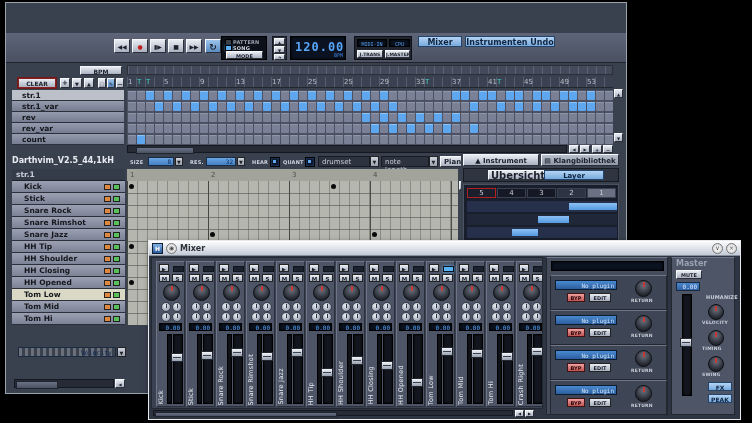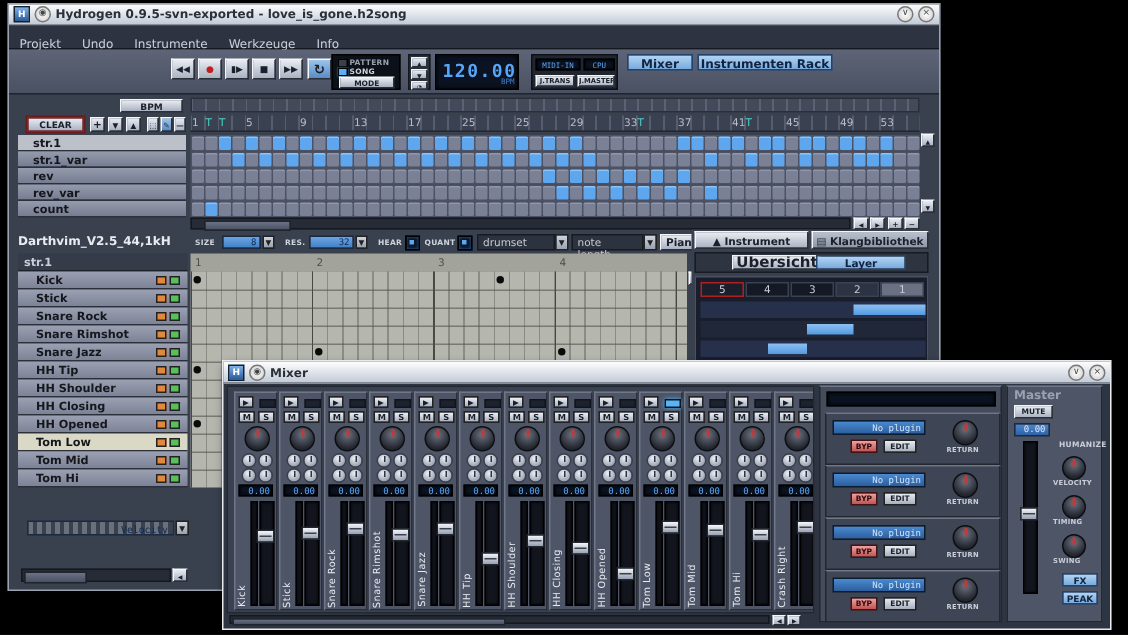--- a/index.html
+++ b/index.html
@@ -72,30 +72,21 @@
     font-size:5px;text-align:center;color:#222;box-sizing:border-box;}
   .selbox{position:absolute;background:#2c323e;border:1px solid #171b23;color:#c6cbd4;
     font-size:7px;padding:1px 3px;box-sizing:border-box;}
 </style>
 </head>
 <body>
 
 <div id="desktop">
 
   <div class="win" id="main-win" style="left:5px;top:2px;width:620px;height:390px;">
-    <div class="tbar">
-      <span class="appico">H</span>
-      <span class="circbtn">◉</span>
-      <span class="ttl">Hydrogen 0.9.5-svn-exported - love_is_gone.h2song</span>
-      <span class="sp"></span>
-      <span class="circbtn">∨</span>
-      <span class="circbtn">×</span>
-    </div>
-
-    <div id="menubar" style="position:absolute;left:0;top:14px;right:0;height:15px;background:#2d3340;border-bottom:1px solid #14181f;"><span class="menuitem">Projekt</span><span class="menuitem">Undo</span><span class="menuitem">Instrumente</span><span class="menuitem">Werkzeuge</span><span class="menuitem">Info</span></div>
+
 
     <div class="panel" style="left:0;top:30px;right:0;height:30px;background:linear-gradient(#5e6578,#4a5162);border-bottom:1px solid #20242c;">
 
       <div id="transport-btns">
           <div class="btn3d" style="left: 108px; top: 6px; width: 16px; height: 14px; font-size: 6px; line-height: 14px;">◀◀</div>
           <div class="btn3d" style="left: 126px; top: 6px; width: 16px; height: 14px; font-size: 6px; line-height: 14px; color: rgb(192, 32, 32);">●</div>
           <div class="btn3d" style="left: 144px; top: 6px; width: 16px; height: 14px; font-size: 6px; line-height: 14px;">▮▶</div>
           <div class="btn3d" style="left: 162px; top: 6px; width: 16px; height: 14px; font-size: 6px; line-height: 14px;">■</div>
           <div class="btn3d" style="left: 180px; top: 6px; width: 16px; height: 14px; font-size: 6px; line-height: 14px;">▶▶</div>
           <div class="btn3d" style="left: 199px; top: 6px; width: 16px; height: 14px; font-size: 9px; line-height: 14px; background: linear-gradient(rgb(156, 196, 236), rgb(90, 140, 196));">↻</div>
@@ -120,21 +111,21 @@
         <span style="position:absolute;right:2px;bottom:1px;font-size:5px;color:#3d7fd0;">BPM</span>
       </div>
 
       <div class="panel" style="left:348px;top:3px;width:58px;height:24px;background:#20252f;border:1px solid #0d1016;">
         <span class="lcdD" style="left:2px;top:2px;width:30px;height:8px;font-size:5px;line-height:8px;text-align:center;">MIDI-IN</span>
         <span class="lcdD" style="left:34px;top:2px;width:21px;height:8px;font-size:5px;line-height:8px;text-align:center;">CPU</span>
         <span class="btn3d" style="left:2px;top:13px;width:26px;height:8px;font-size:4.5px;line-height:8px;">J.TRANS</span>
         <span class="btn3d" style="left:30px;top:13px;width:25px;height:8px;font-size:4.5px;line-height:8px;">J.MASTER</span>
       </div>
       <span class="bluebtn" style="left:412px;top:3px;width:44px;height:11px;font-size:8px;line-height:11px;">Mixer</span>
-      <span class="bluebtn" style="left:459px;top:3px;width:90px;height:11px;font-size:8px;line-height:11px;">Instrumenten Rack</span>
+      <span class="bluebtn" style="left:459px;top:3px;width:90px;height:11px;font-size:8px;line-height:11px;">Instrumenten Undo</span>
     </div>
 
     <div class="panel" style="left:0;top:60px;right:0;height:92px;">
       <span class="btn3d" style="left:74px;top:3px;width:42px;height:9px;font-size:6px;line-height:9px;">BPM</span>
       <span class="btn3d" style="left:12px;top:15px;width:38px;height:10px;font-size:6px;line-height:10px;border:1px solid #8a2020;box-shadow:0 0 0 1px #6e1a1a;">CLEAR</span>
       <span class="btn3d" style="left:54px;top:15px;width:10px;height:10px;font-size:7px;line-height:9px;">+</span>
       <span class="btn3d" style="left:66px;top:15px;width:10px;height:10px;font-size:5px;line-height:10px;">▼</span>
       <span class="btn3d" style="left:78px;top:15px;width:10px;height:10px;font-size:5px;line-height:10px;">▲</span>
       <span class="btn3d" style="left:92px;top:15px;width:8px;height:10px;font-size:5px;line-height:10px;">⬚</span>
       <span class="btn3d" style="left:101px;top:15px;width:8px;height:10px;font-size:5px;line-height:10px;background:linear-gradient(#9cc4ec,#5a8cc4);">✎</span>

